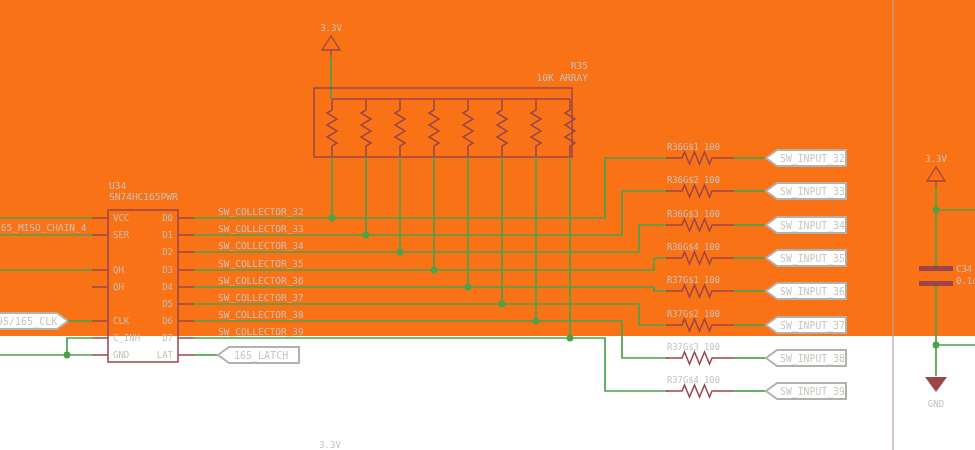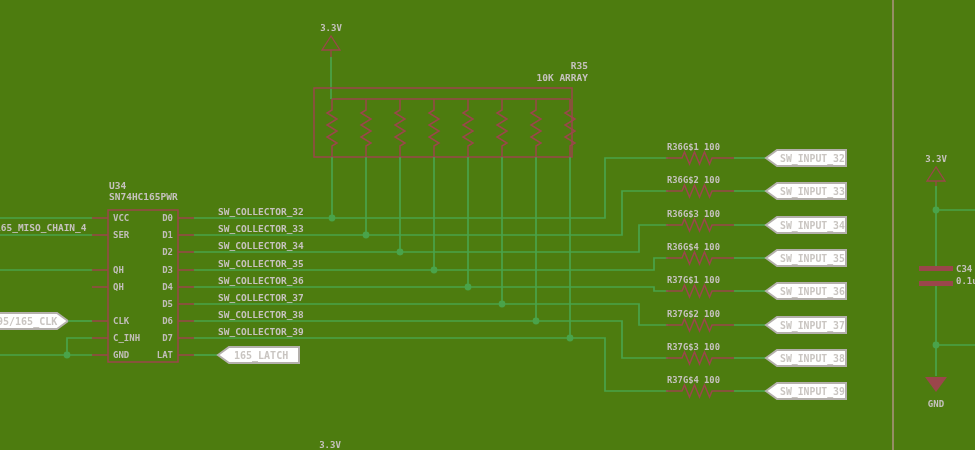--- a/index.html
+++ b/index.html
@@ -1,16 +1,16 @@
 <!DOCTYPE html>
 <html><head>
 <meta charset="utf-8">
 <style>
   html,body{margin:0;padding:0;background:#ffffff;width:975px;height:450px;overflow:hidden;}
-  #stage{position:relative;width:975px;height:450px;background:#4d7c0f;font-weight:bold;}
+  #stage{position:relative;width:975px;height:336px;background:#f97316;}
   svg{position:absolute;left:0;top:0;}
   svg text{font-family:"DejaVu Sans Mono","Liberation Mono",monospace;}
   .t-gray{fill:#c6c2be;}
   .t-pin{fill:#c2beba;}
   .t-port{fill:#c9c5c1;}
   .w{stroke:#4aa34a;stroke-width:1.7;fill:none;}
   .p{stroke:#9b464b;stroke-width:1.5;fill:none;}
   .pt{stroke:#9b464b;stroke-width:1.3;fill:none;}
   .flag{stroke:#b4b0ac;stroke-width:2;fill:#ffffff;}
   .dot{fill:#4aa34a;stroke:none;}

